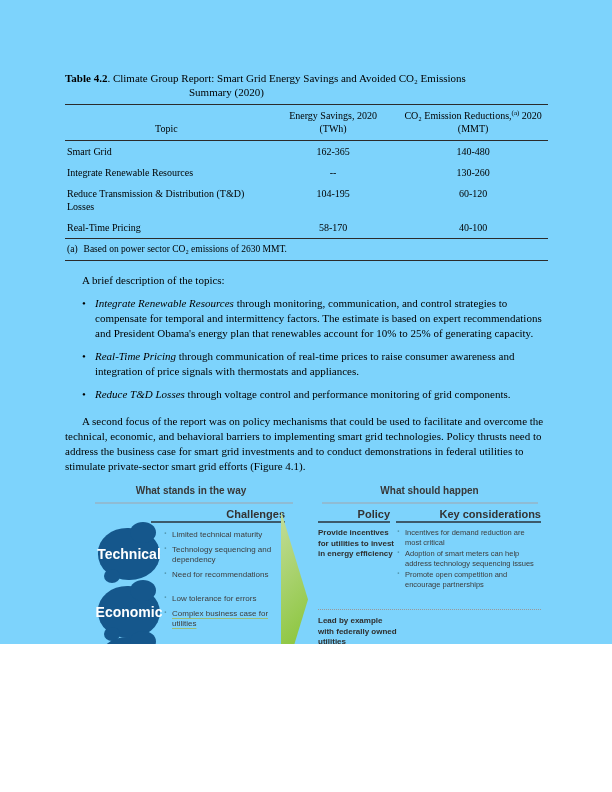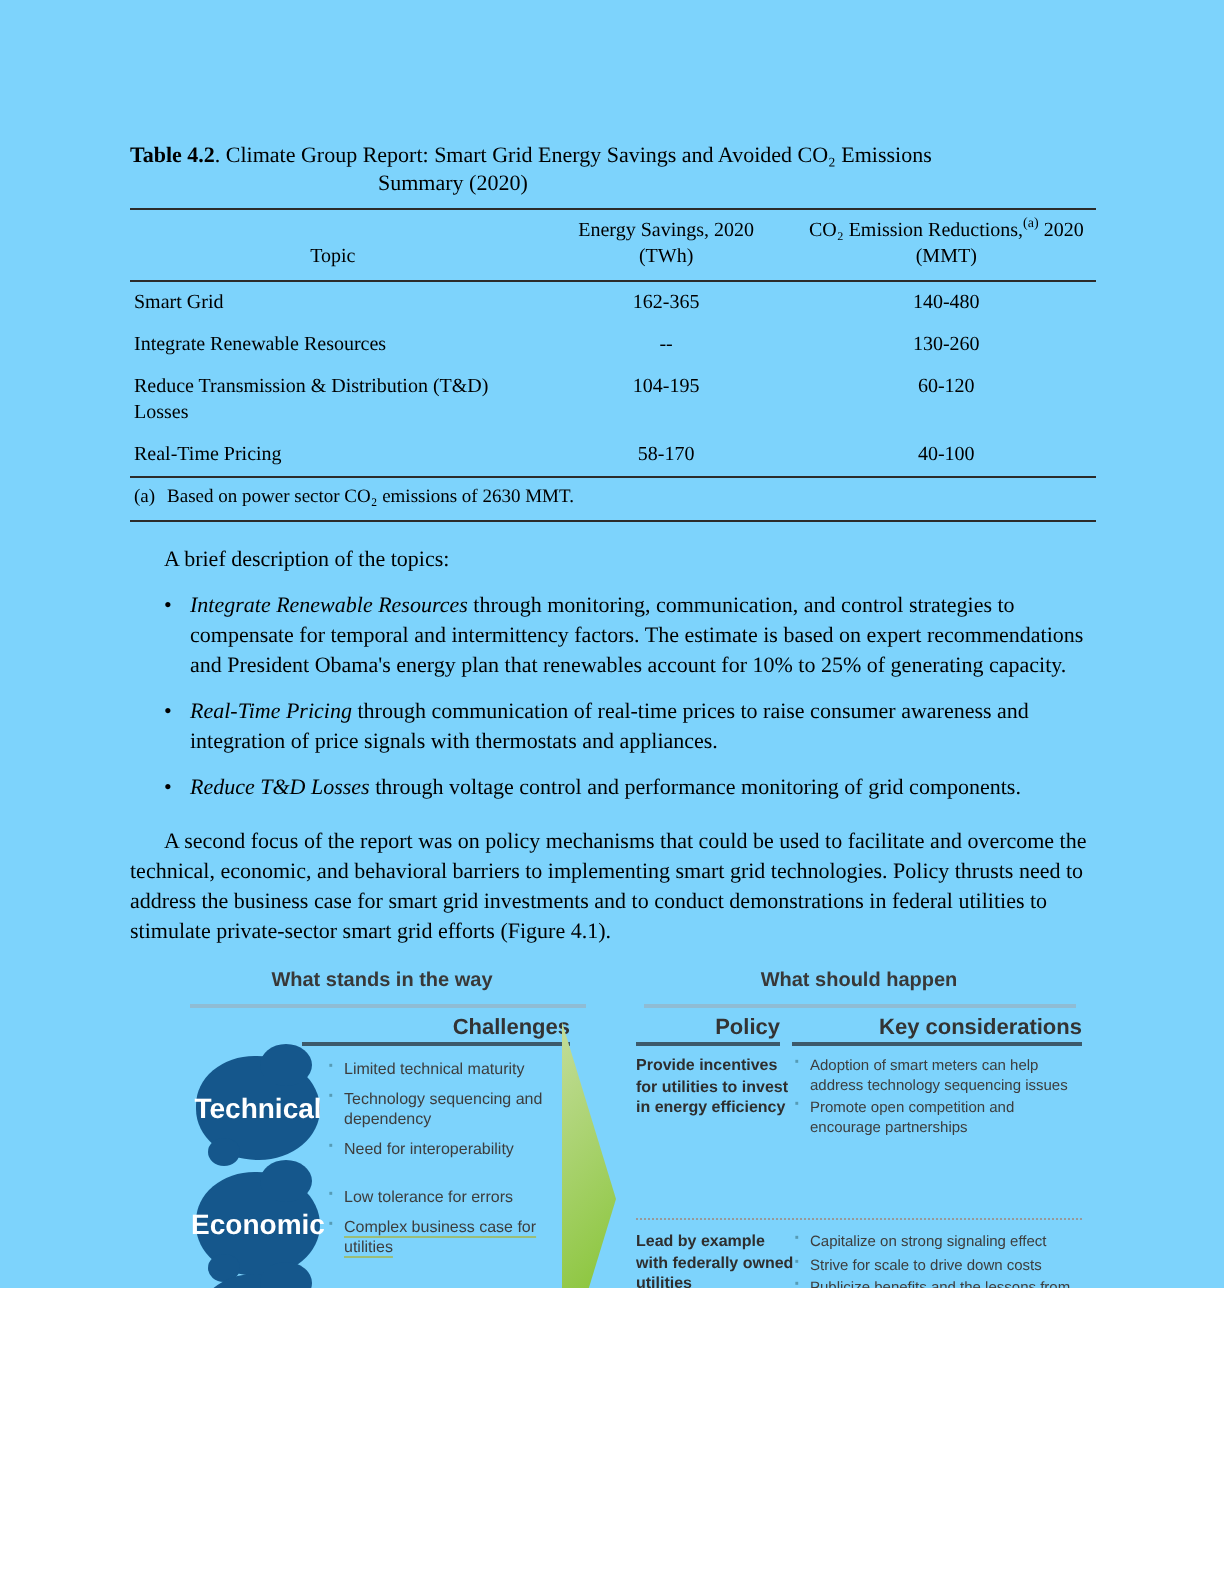--- a/index.html
+++ b/index.html
@@ -231,21 +231,21 @@
 
       <div class="fig-abs fig-title" style="left:0;top:3px;width:212px;">What stands in the way</div>
       <div class="fig-abs rule-light" style="left:10px;top:20px;width:198px;"></div>
       <div class="fig-abs fig-colhead" style="left:66px;top:26px;width:134px;">Challenges</div>
       <div class="fig-abs rule-dark" style="left:66px;top:39px;width:134px;"></div>
 
       <div class="fig-abs blob" style="left:13px;top:46px;">Technical</div>
       <ul class="fig-abs fig-list" style="left:78px;top:48px;width:128px;">
         <li>Limited technical maturity</li>
         <li>Technology sequencing and dependency</li>
-        <li>Need for interoperability</li>
+        <li>Need for recommendations</li>
       </ul>
 
       <div class="fig-abs blob" style="left:13px;top:104px;text-align:right;">Economic</div>
       <ul class="fig-abs fig-list" style="left:78px;top:112px;width:128px;">
         <li>Low tolerance for errors</li>
         <li class="underlined">Complex business case for utilities</li>
       </ul>
 
       <div class="fig-abs blob" style="left:13px;top:155px;">Behavioral</div>
       <ul class="fig-abs fig-list" style="left:78px;top:174px;width:128px;">
@@ -258,31 +258,27 @@
 
       <div class="fig-abs fig-title" style="left:233px;top:3px;width:223px;">What should happen</div>
       <div class="fig-abs rule-light" style="left:237px;top:20px;width:216px;"></div>
       <div class="fig-abs fig-colhead" style="left:233px;top:26px;width:72px;">Policy</div>
       <div class="fig-abs rule-dark" style="left:233px;top:39px;width:72px;"></div>
       <div class="fig-abs fig-colhead" style="left:311px;top:26px;width:145px;">Key considerations</div>
       <div class="fig-abs rule-dark" style="left:311px;top:39px;width:145px;"></div>
 
       <div class="fig-abs policy-cell" style="left:233px;top:46px;width:80px;">Provide incentives for utilities to invest in energy efficiency</div>
       <ul class="fig-abs fig-list fig-list-sm" style="left:311px;top:46px;width:145px;">
+        <li>Incentives for demand reduction are most critical</li>
         <li>Adoption of smart meters can help address technology sequencing issues</li>
         <li>Promote open competition and encourage partnerships</li>
       </ul>
 
       <div class="fig-abs dotted-rule" style="left:233px;top:127px;width:223px;"></div>
 
       <div class="fig-abs policy-cell" style="left:233px;top:134px;width:82px;">Lead by example with federally owned utilities</div>
-      <ul class="fig-abs fig-list fig-list-sm" style="left:311px;top:134px;width:145px;">
-        <li>Capitalize on strong signaling effect</li>
-        <li>Strive for scale to drive down costs</li>
-        <li>Publicize benefits and the lessons from experience to encourage other adopters</li>
-      </ul>
     </div>
 
 
   </div>
 
   <div class="page-number">4.3</div>
 </div>
 
 </body></html>

